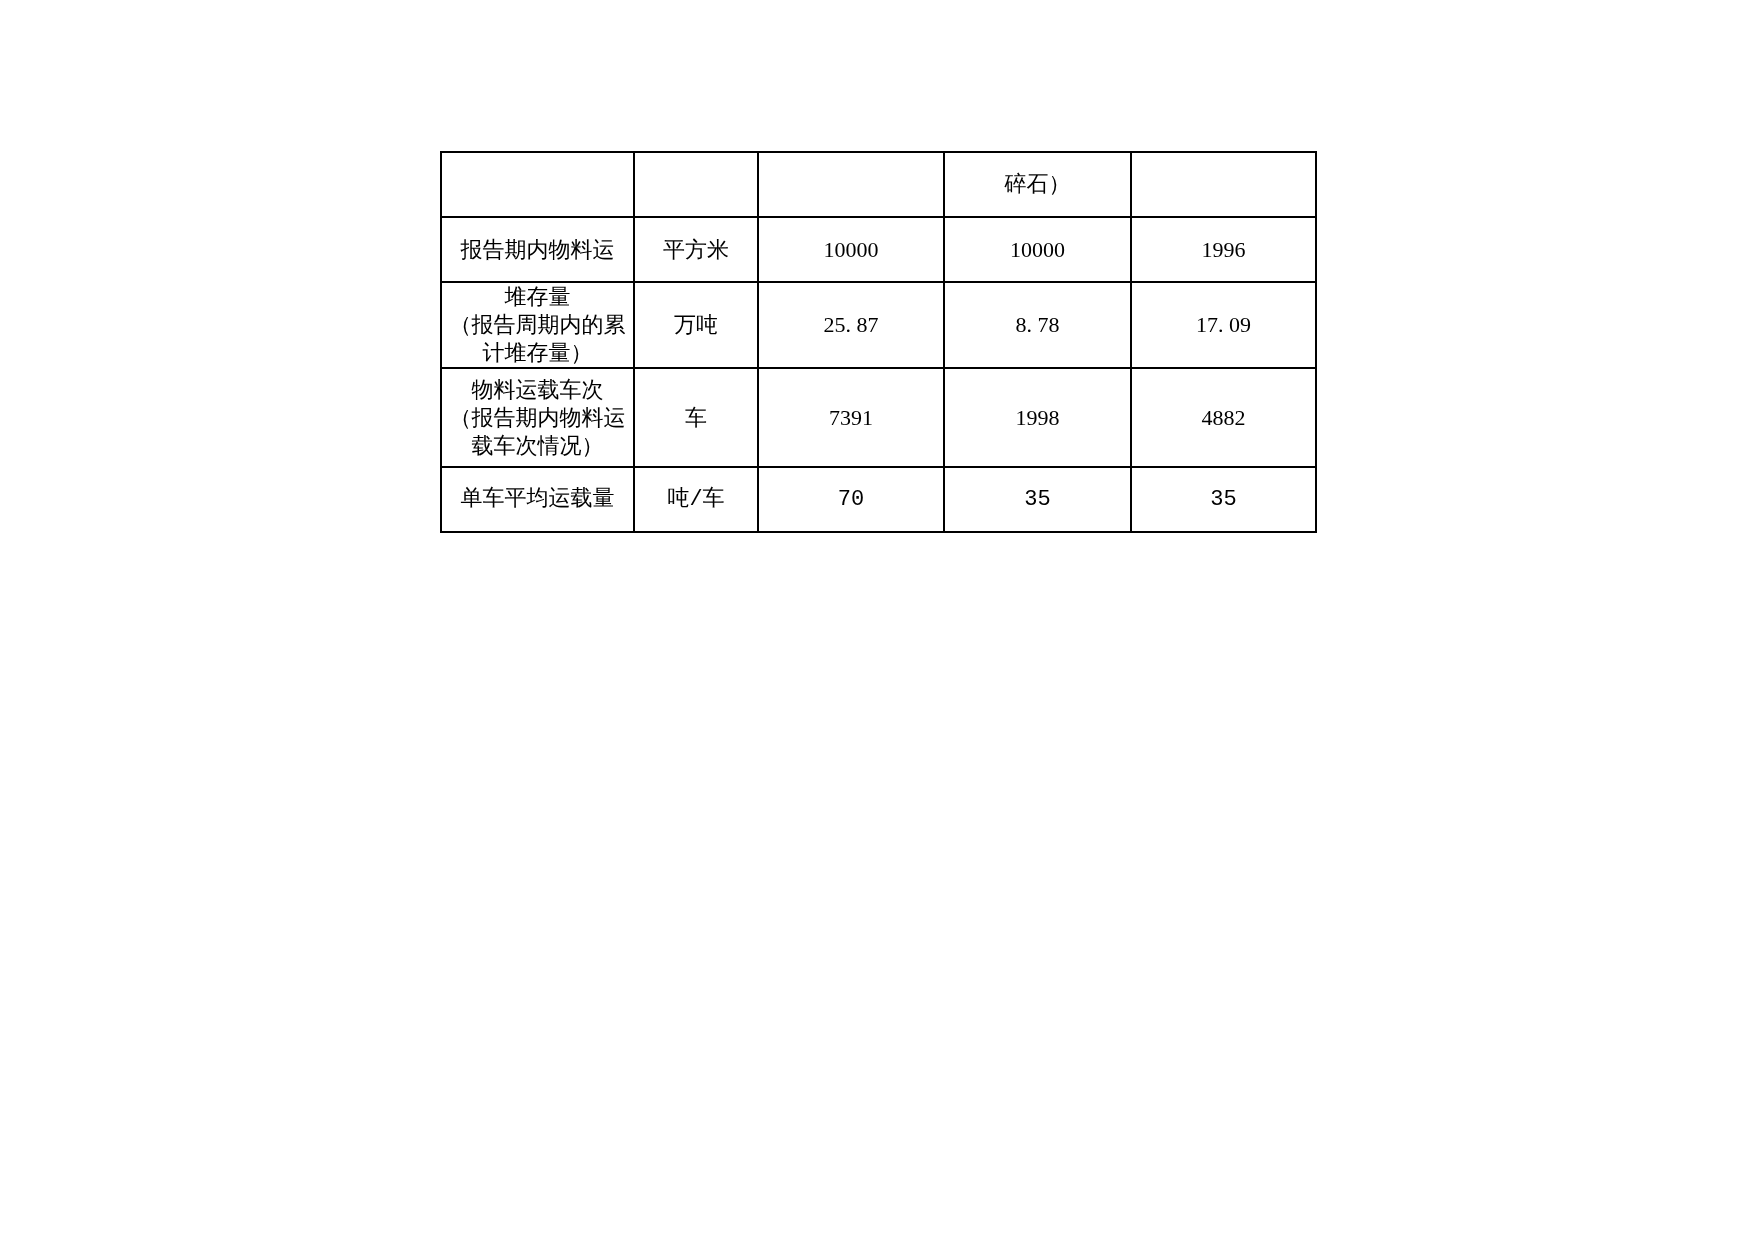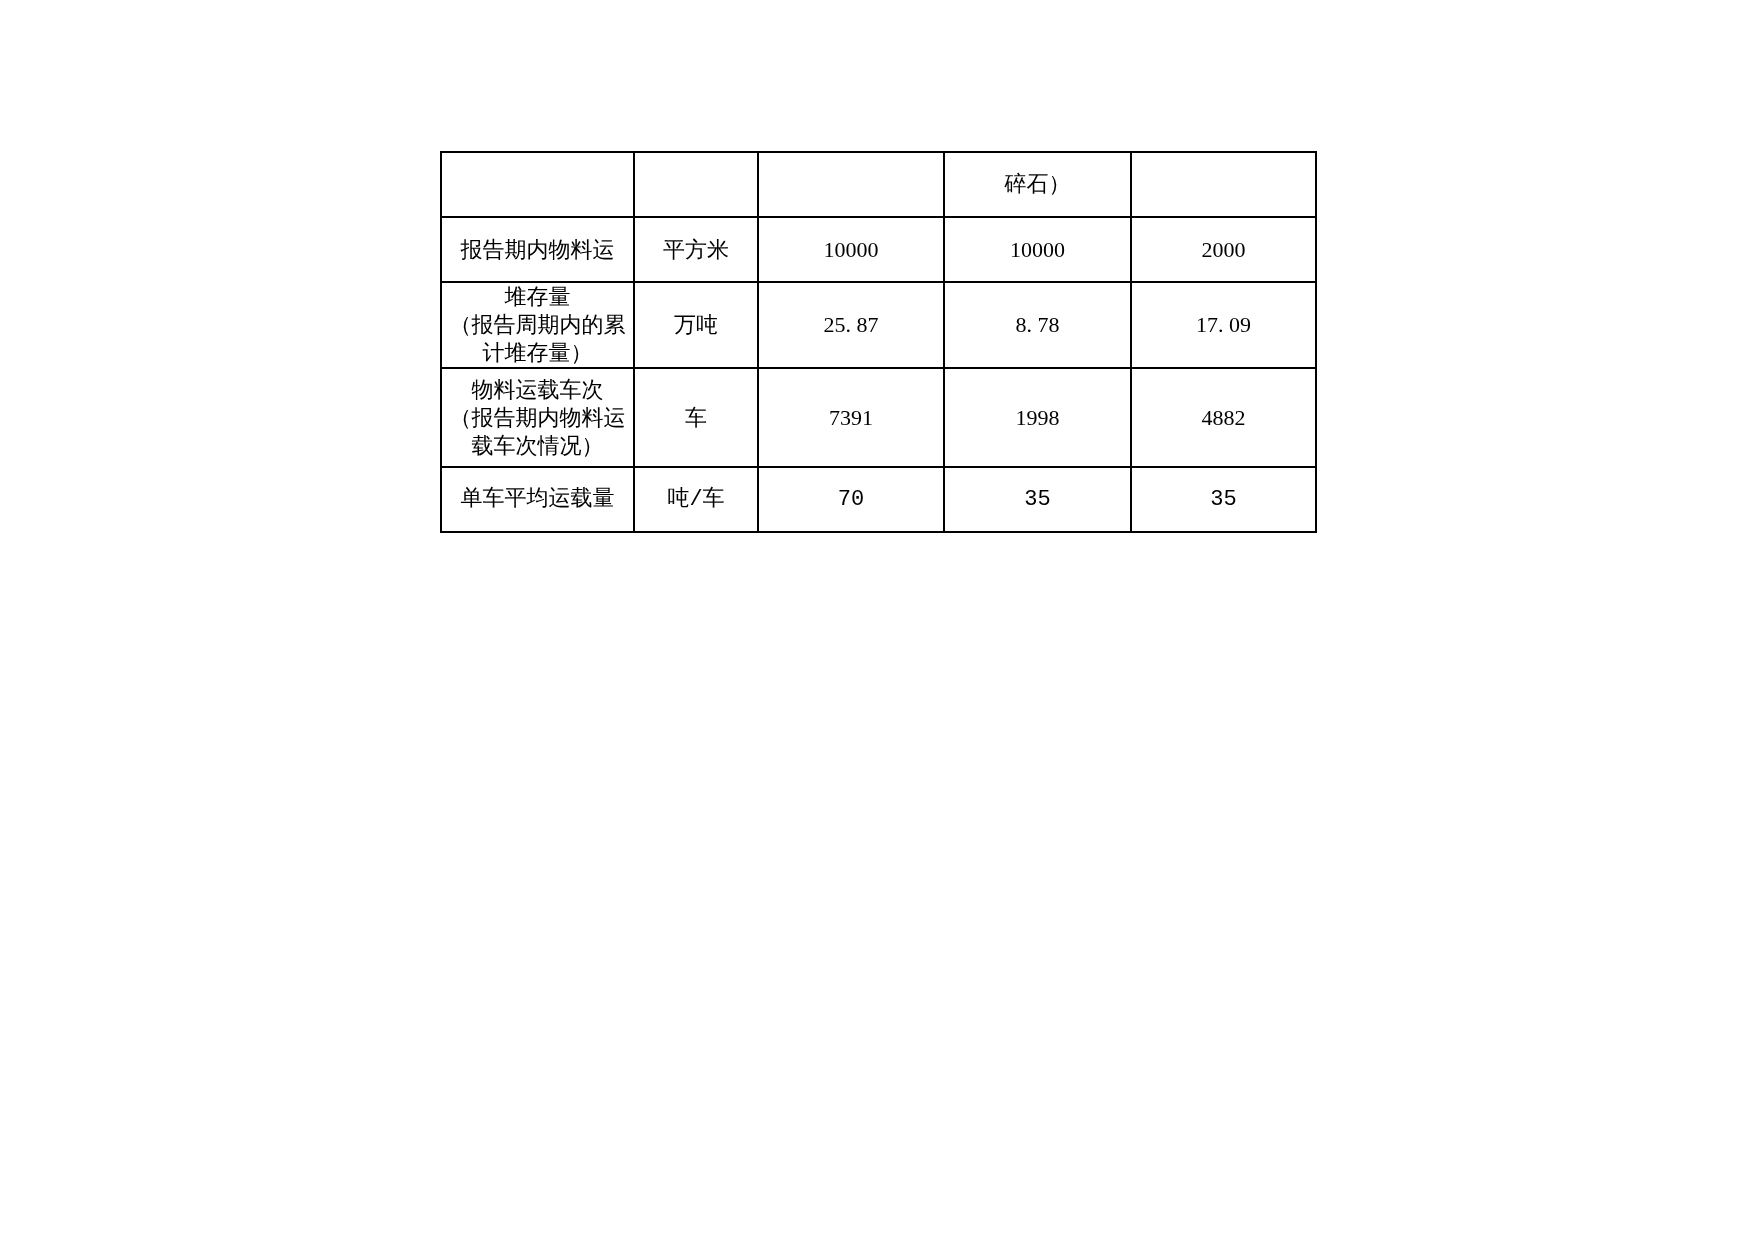--- a/index.html
+++ b/index.html
@@ -61,21 +61,21 @@
       <td></td>
       <td></td>
       <td>碎石）</td>
       <td></td>
     </tr>
     <tr class="r-area">
       <td>报告期内物料运</td>
       <td>平方米</td>
       <td>10000</td>
       <td>10000</td>
-      <td>2000</td>
+      <td>1996</td>
     </tr>
     <tr class="r-amount">
       <td>堆存量
 （报告周期内的累
 计堆存量）</td>
       <td>万吨</td>
       <td>25. 87</td>
       <td>8. 78</td>
       <td>17. 09</td>
     </tr>

